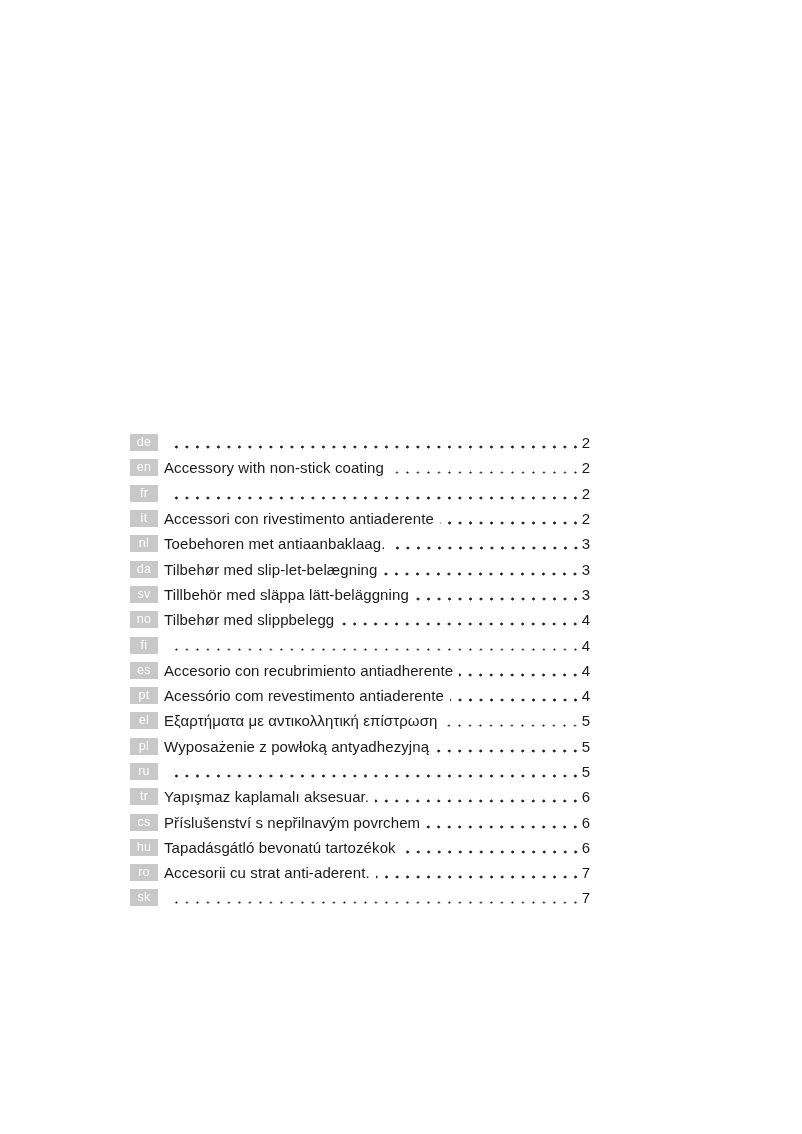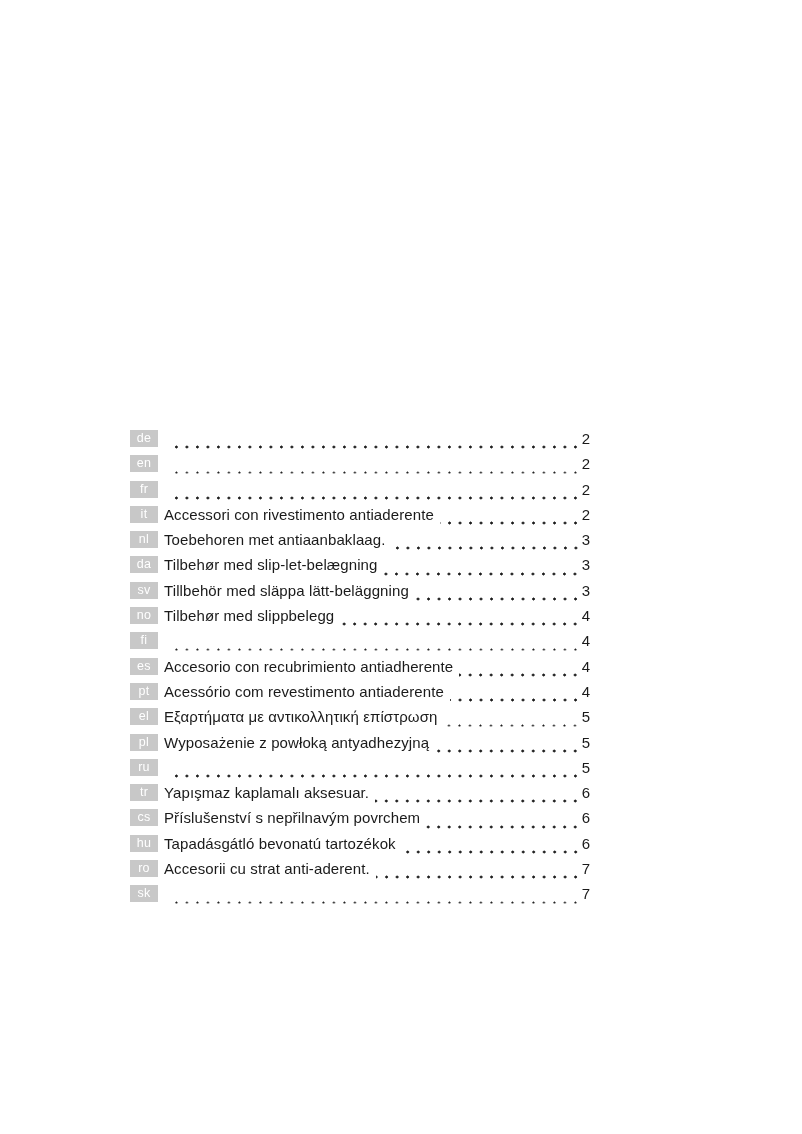--- a/index.html
+++ b/index.html
@@ -20,20 +20,21 @@
     background: #ffffff;
   }
   .toc-list {
     position: absolute;
     left: 130px;
     top: 430px;
     width: 460px;
   }
   .toc-row {
     display: flex;
+    align-items: center;
     height: 25.3px;
   }
   .badge {
     flex: 0 0 auto;
     width: 28px;
     height: 17px;
     background: #c8c8c8;
     color: #ffffff;
     font-size: 12.5px;
     line-height: 17px;
@@ -74,20 +75,21 @@
 <div class="page">
   <div class="toc-list">
   <div class="toc-row">
     <span class="badge">de</span>
     <span class="leader"></span>
     <span class="pagenum">2</span>
   </div>
 
   <div class="toc-row">
     <span class="badge">en</span>
+    <span class="title">Accessory with non-stick coating</span>
     <span class="leader"></span>
     <span class="pagenum">2</span>
   </div>
 
   <div class="toc-row">
     <span class="badge">fr</span>
     <span class="leader"></span>
     <span class="pagenum">2</span>
   </div>
 

